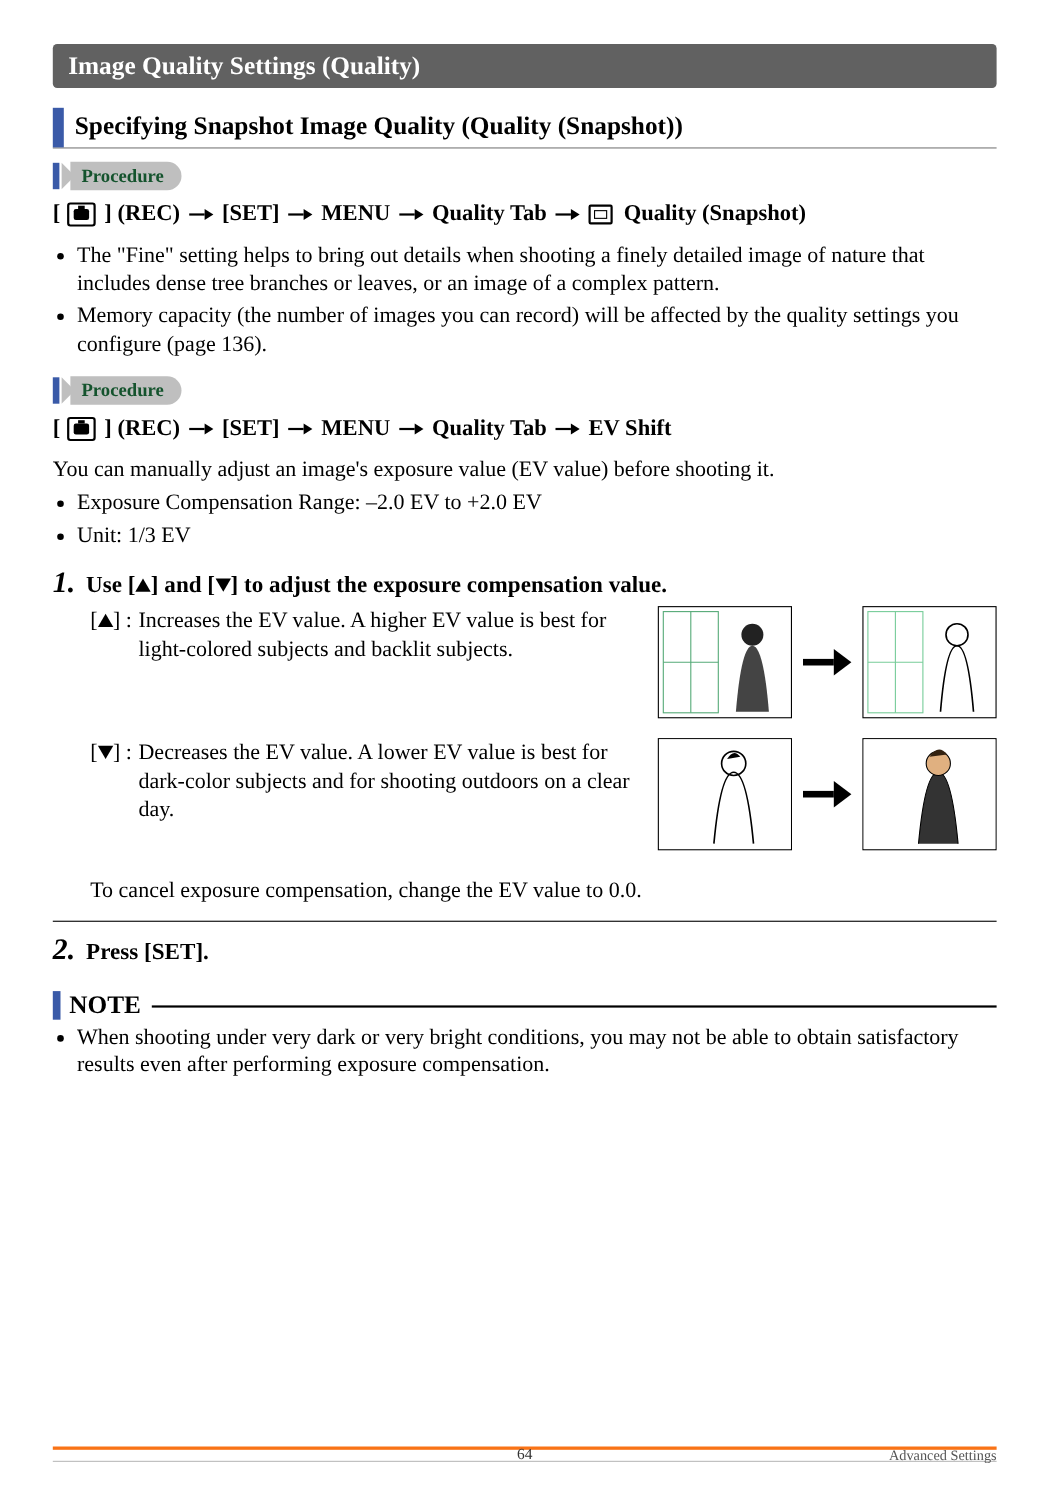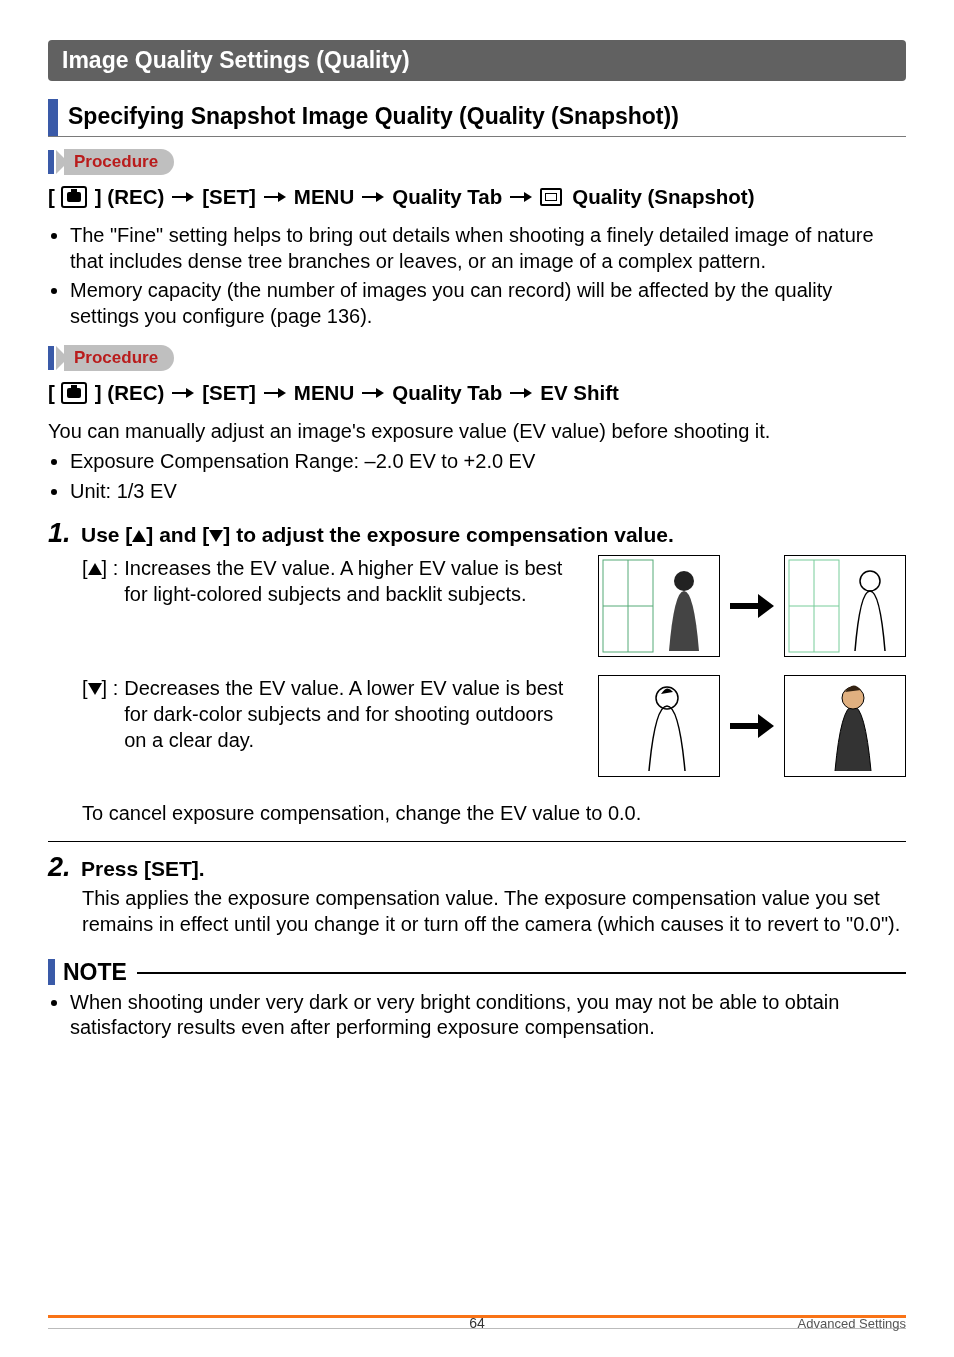--- a/index.html
+++ b/index.html
@@ -9,20 +9,21 @@
     font-family: Arial, Helvetica, sans-serif;
     color: #000;
     width: 954px;
   }
   .page {
     padding: 40px 48px 30px 48px;
     box-sizing: border-box;
     width: 954px;
     min-height: 1357px;
     position: relative;
+    font-family: Liberation Serif, serif;
   }
   .section-banner {
     background: #616161;
     color: #fff;
     font-weight: bold;
     font-size: 23px;
     padding: 7px 14px;
     border-radius: 4px;
     margin-bottom: 18px;
   }
@@ -56,21 +57,21 @@
   }
   .proc-arrow {
     width: 0; height: 0;
     border-top: 12px solid transparent;
     border-bottom: 12px solid transparent;
     border-left: 12px solid #bfbfbf;
     margin-right: -4px;
   }
   .proc-body {
     background: #bfbfbf;
-    color: #b91c1c;
+    color: #14532d;
     font-weight: bold;
     font-size: 17px;
     padding: 3px 16px 3px 10px;
     border-top-right-radius: 14px;
     border-bottom-right-radius: 14px;
   }
   .path-line {
     font-weight: bold;
     font-size: 20.5px;
     margin: 8px 0 14px 0;
@@ -297,21 +298,20 @@
 
       <div class="body-text" style="margin-top:24px;">To cancel exposure compensation, change the EV value to 0.0.</div>
     </div>
   </div>
 
   <hr class="hr-thin">
 
   <div class="step-row" style="margin-top:4px;">
     <span class="step-num">2.</span>
     <span class="step-title">Press [SET].</span>
-    <div class="step-body">This applies the exposure compensation value. The exposure compensation value you set remains in effect until you change it or turn off the camera (which causes it to revert to "0.0").</div>
   </div>
 
   <div class="note-row">
     <div class="note-bar"></div>
     <div class="note-label">NOTE</div>
     <div class="note-line"></div>
   </div>
   <ul class="bullets" style="margin-top:2px;">
     <li>When shooting under very dark or very bright conditions, you may not be able to obtain satisfactory results even after performing exposure compensation.</li>
   </ul>

